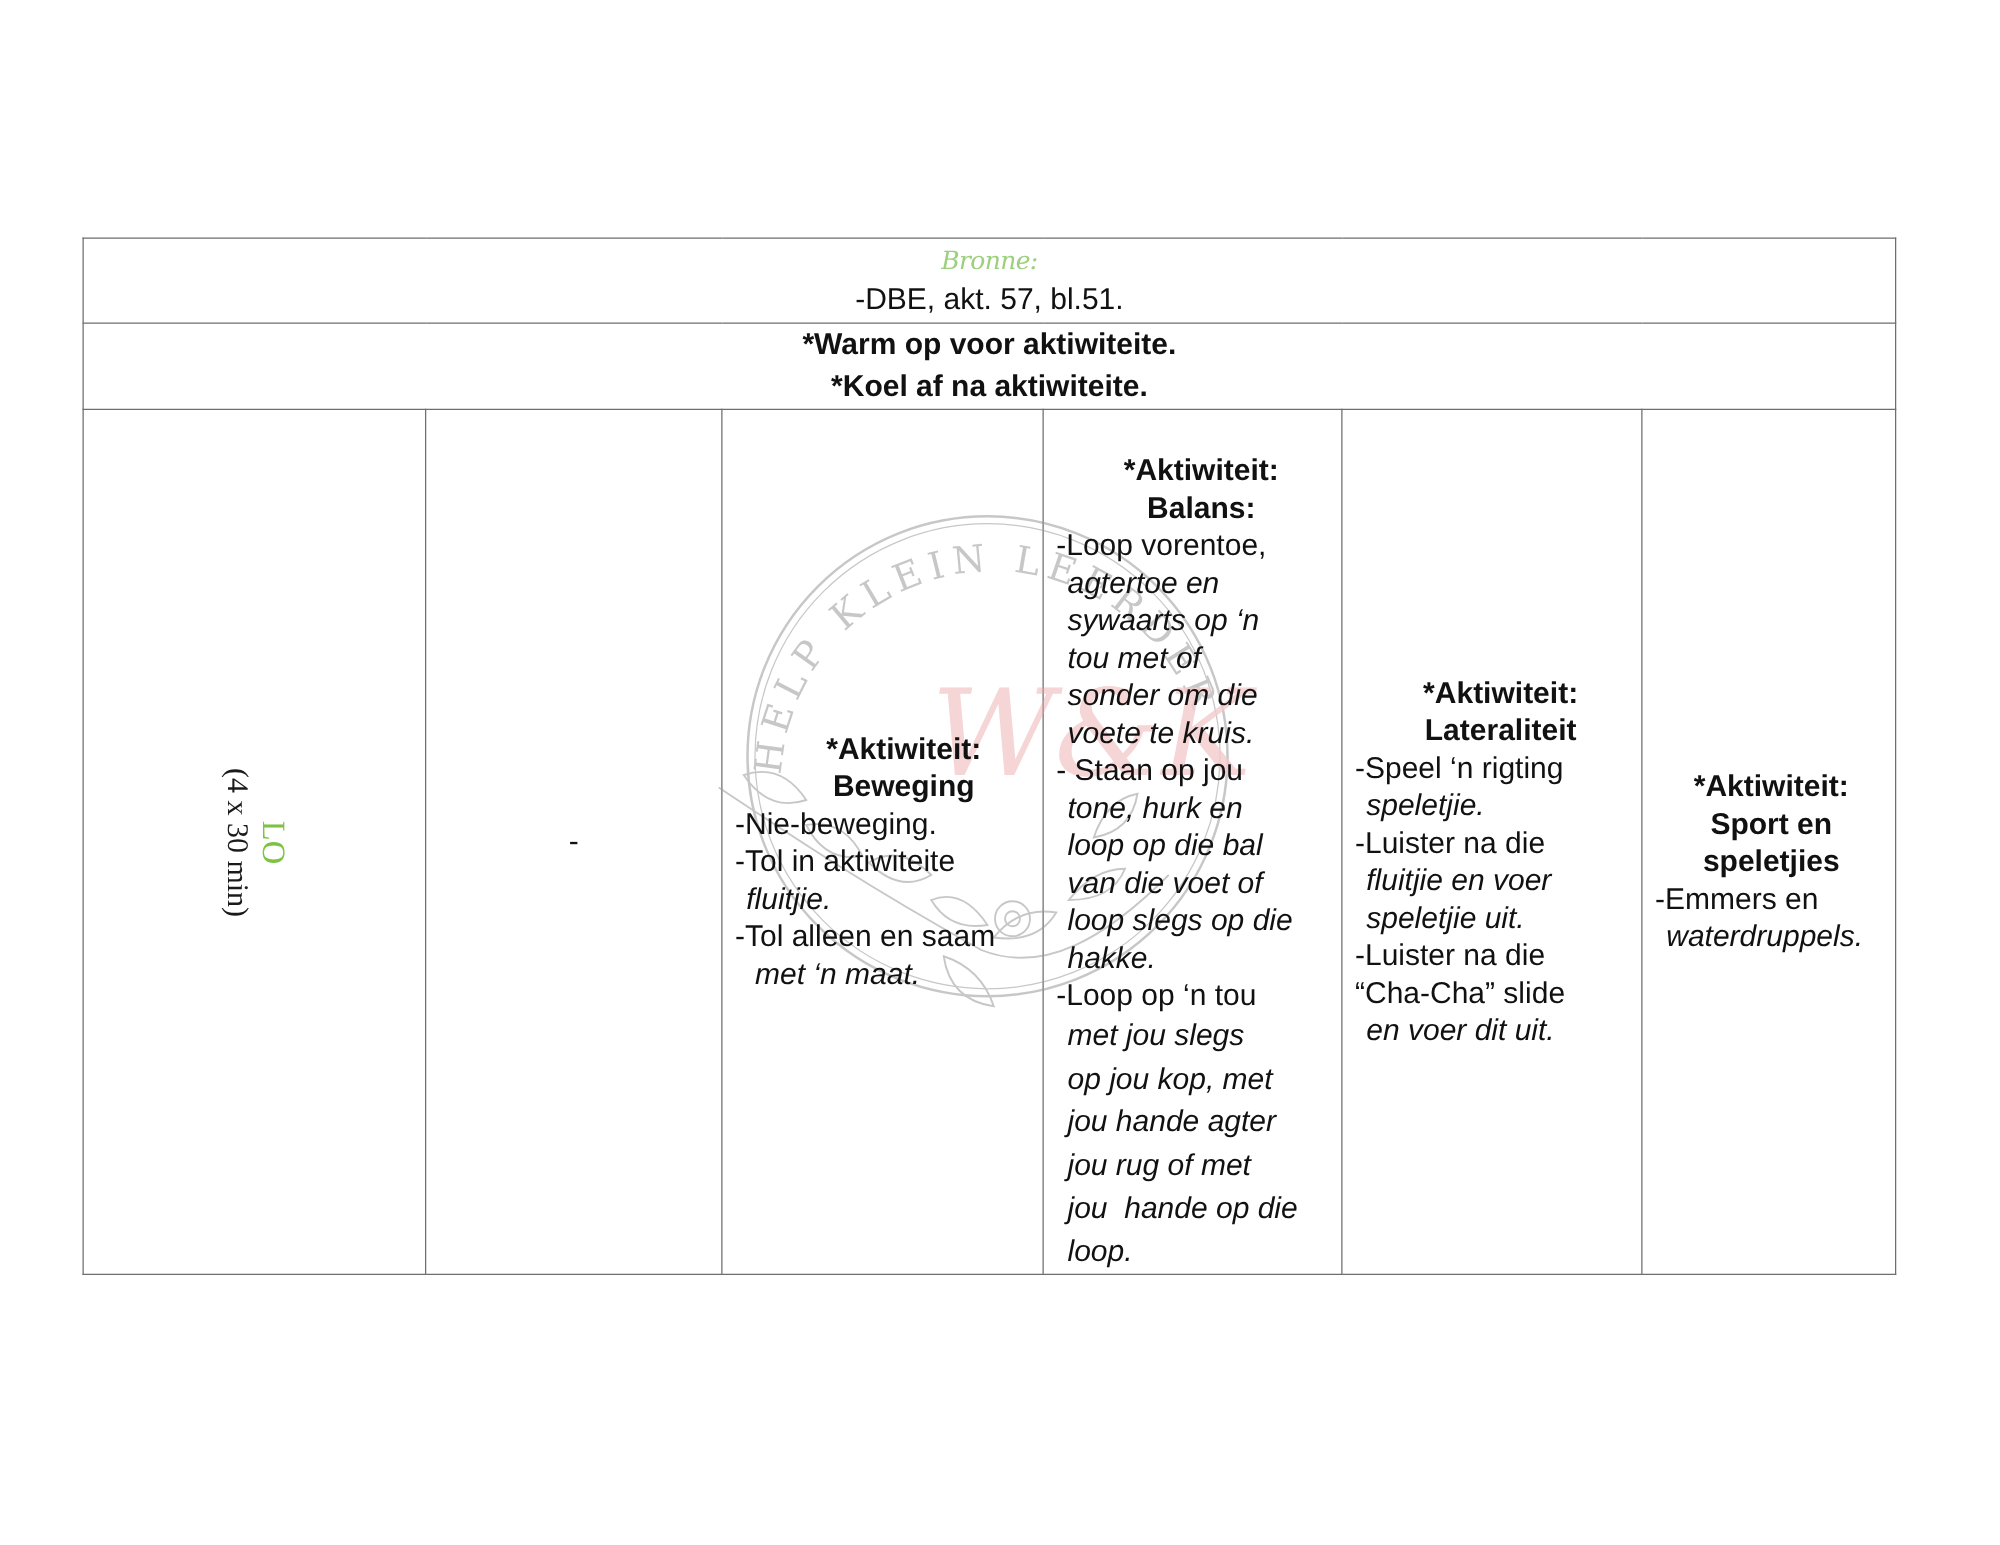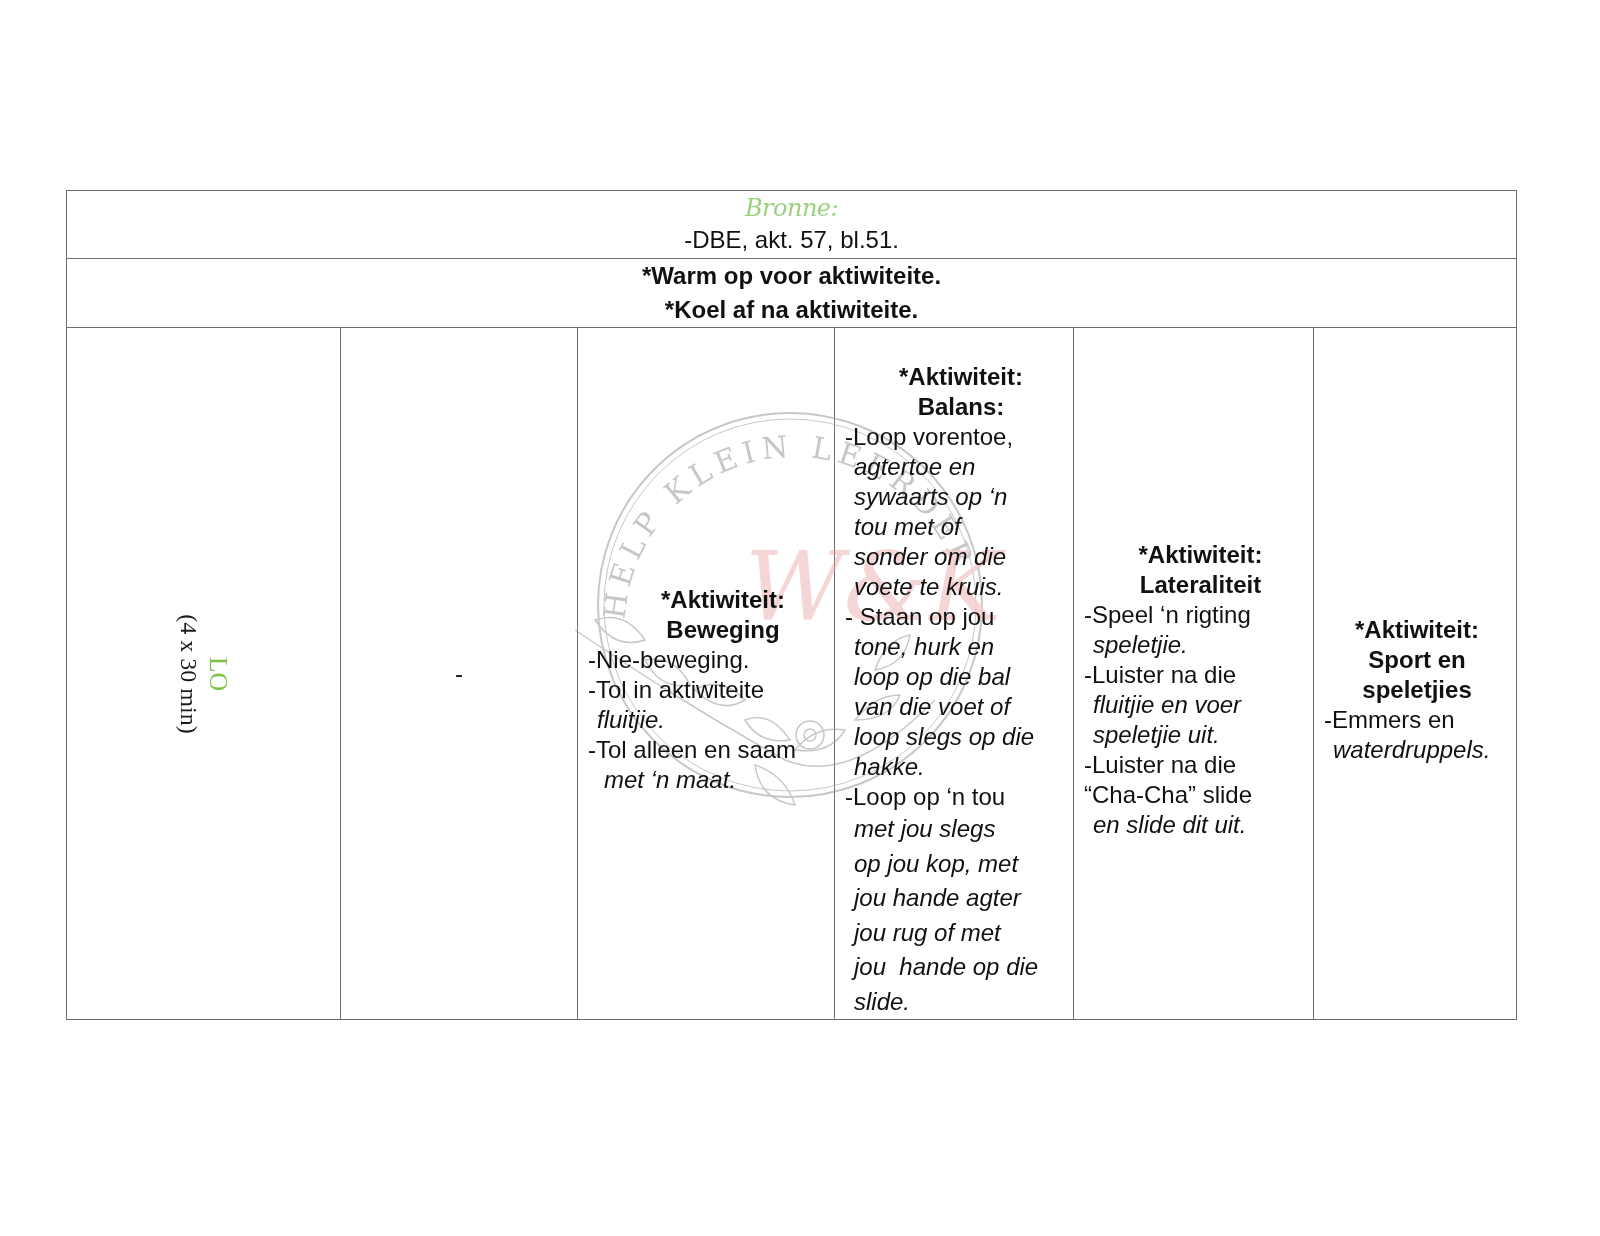--- a/index.html
+++ b/index.html
@@ -36,21 +36,21 @@
     line-height: 30px;
   }
   .row-sources td { height: 67px; text-align: center; }
   .row-warmup td { height: 65px; text-align: center; font-weight: bold; }
   .row-main td { height: 669px; }
 
   .sources-title {
     display: block;
     color: #9ccf7e;
     font-family: "DejaVu Serif", serif;
-    font-size: 24px;
+    font-size: 20px;
     line-height: 30px;
     letter-spacing: -0.5px;
     font-style: italic;
   }
   .sources-line { display: block; line-height: 34px; }
   .warm-line { display: block; line-height: 34px; }
 
   .subject-cell {
     text-align: center;
     position: relative;
@@ -207,36 +207,36 @@
           <span class="act-line cont">loop op die bal</span>
           <span class="act-line cont">van die voet of</span>
           <span class="act-line cont">loop slegs op die</span>
           <span class="act-line cont">hakke.</span>
           <span class="act-line">-Loop op ‘n tou</span>
           <span class="act-line cont tall">met jou slegs</span>
           <span class="act-line cont tall">op jou kop, met</span>
           <span class="act-line cont tall">jou hande agter</span>
           <span class="act-line cont tall">jou rug of met</span>
           <span class="act-line cont tall" style="white-space:pre">jou  hande op die</span>
-          <span class="act-line cont tall">slide.</span>
+          <span class="act-line cont tall">loop.</span>
         </div>
       </td>
 
       <td class="col-lat">
         <div class="act">
           <span class="act-head">*Aktiwiteit:</span>
           <span class="act-head">Lateraliteit</span>
           <span class="act-line">-Speel ‘n rigting</span>
           <span class="act-line cont">speletjie.</span>
           <span class="act-line">-Luister na die</span>
           <span class="act-line cont">fluitjie en voer</span>
           <span class="act-line cont">speletjie uit.</span>
           <span class="act-line">-Luister na die</span>
           <span class="act-line" style="text-indent:-9px">“Cha-Cha” slide</span>
-          <span class="act-line cont">en slide dit uit.</span>
+          <span class="act-line cont">en voer dit uit.</span>
         </div>
       </td>
 
       <td class="col-sport">
         <div class="act">
           <span class="act-head">*Aktiwiteit:</span>
           <span class="act-head">Sport en</span>
           <span class="act-head">speletjies</span>
           <span class="act-line">-Emmers en</span>
           <span class="act-line cont">waterdruppels.</span>

